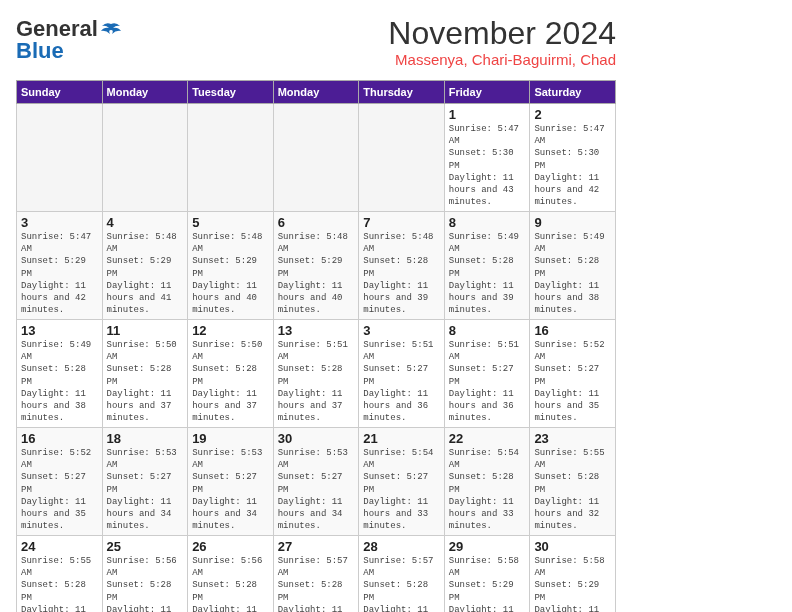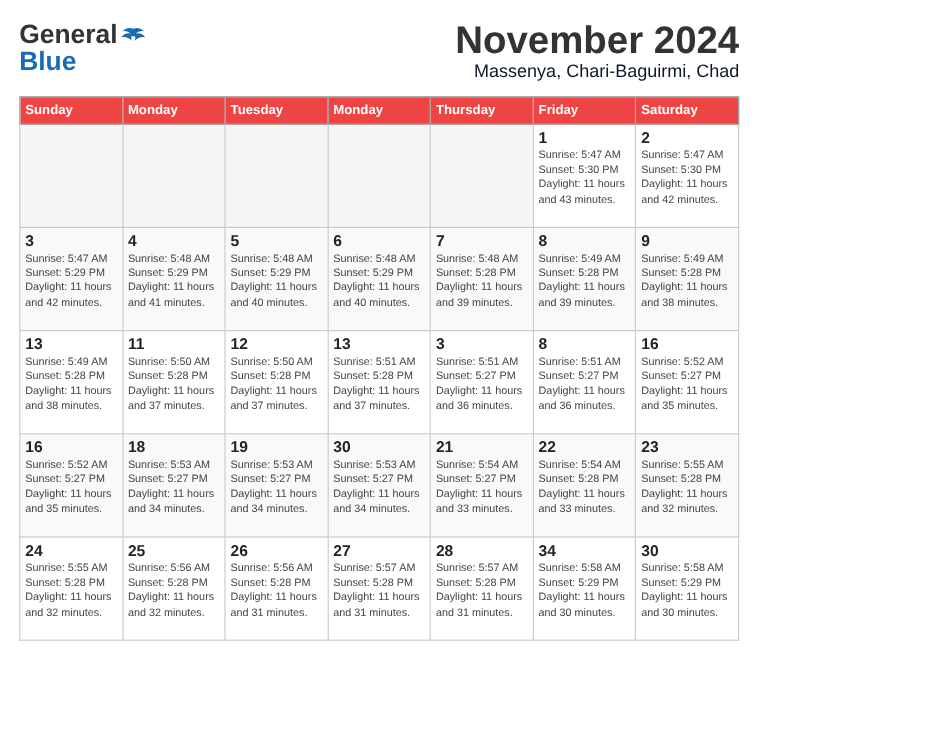--- a/index.html
+++ b/index.html
@@ -23,35 +23,35 @@
     .logo {
       display: flex;
       flex-direction: column;
       align-items: flex-start;
     }
     .title-block {
       text-align: right;
     }
     .month-title {
       font-size: 32px;
-      font-weight: bold;
+      font-weight: normal;
       color: #333;
       line-height: 1.1;
     }
     .location {
       font-size: 15px;
-      color: #0f172a;
+      color: #ef4444;
     }
     table {
       width: 100%;
       border-collapse: collapse;
       table-layout: fixed;
     }
     th {
-      background-color: #ef4444;
+      background-color: #4c1d95;
       color: #fff;
       font-size: 11px;
       font-weight: bold;
       padding: 5px 4px;
       text-align: left;
       border: 1px solid #aaa;
     }
     td {
       border: 1px solid #ccc;
       vertical-align: top;
@@ -68,20 +68,21 @@
       font-size: 13px;
       font-weight: bold;
       color: #222;
       display: block;
       margin-bottom: 1px;
     }
     .day-detail {
       font-size: 9px;
       color: #444;
       line-height: 1.35;
+      font-family: Liberation Mono, monospace;
     }
     tr:nth-child(even) td:not(.empty) {
       background: #f9f9f9;
     }
   </style>
 </head>
 <body>
 
 <div class="container">
   <div class="header">
@@ -289,21 +290,21 @@
 Sunset: 5:28 PM
 Daylight: 11 hours and 31 minutes.</div>
           </td>
           <td>
             <span class="day-number">28</span>
             <div class="day-detail" style="white-space: pre-line;">Sunrise: 5:57 AM
 Sunset: 5:28 PM
 Daylight: 11 hours and 31 minutes.</div>
           </td>
           <td>
-            <span class="day-number">34</span>
+            <span class="day-number">29</span>
             <div class="day-detail" style="white-space: pre-line;">Sunrise: 5:58 AM
 Sunset: 5:29 PM
 Daylight: 11 hours and 30 minutes.</div>
           </td>
           <td>
             <span class="day-number">30</span>
             <div class="day-detail" style="white-space: pre-line;">Sunrise: 5:58 AM
 Sunset: 5:29 PM
 Daylight: 11 hours and 30 minutes.</div>
           </td>

